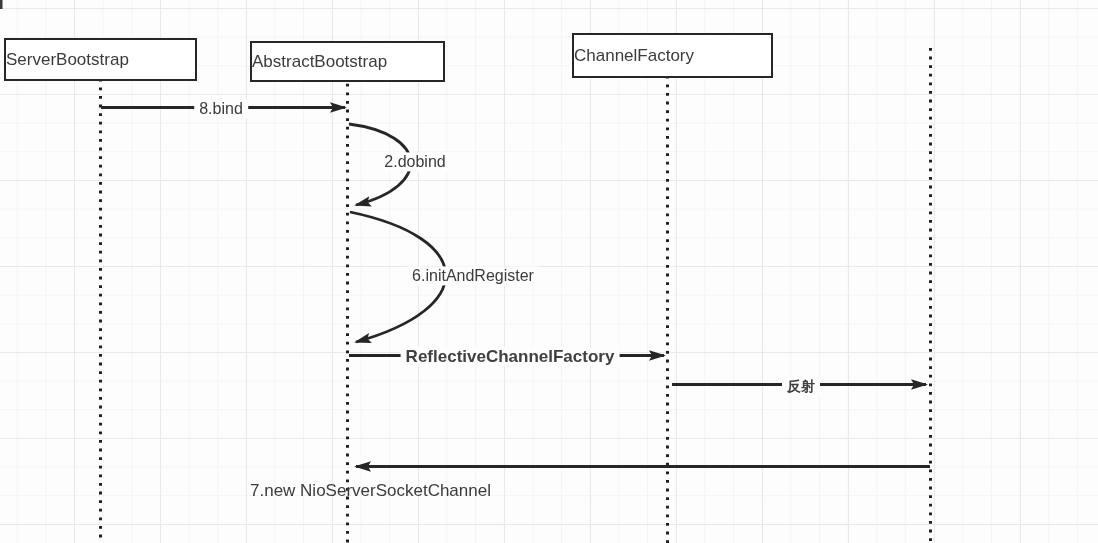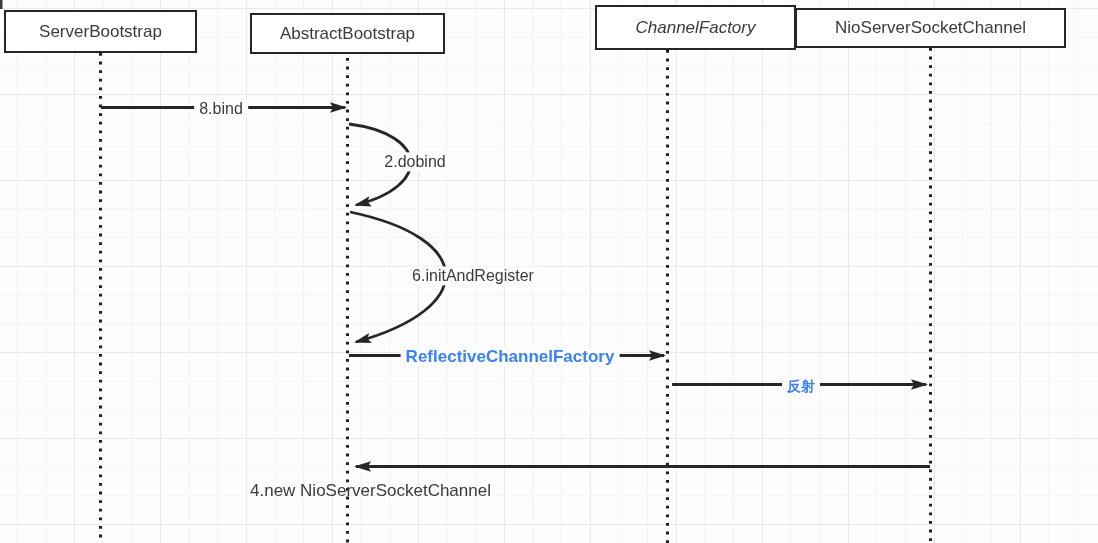--- a/index.html
+++ b/index.html
@@ -17,34 +17,35 @@
       linear-gradient(to bottom,#f4f4f4 1px,transparent 1px);
     background-size:86px 86px,86px 86px,28.6667px 28.6667px,28.6667px 28.6667px;
     background-position:74px 8px,74px 8px,16.6px 8px,16.6px 8px;
   }
   svg.overlay{position:absolute;left:0;top:0;width:1098px;height:543px;}
   .actor-box{
     position:absolute;
     box-sizing:border-box;
     border:2.5px solid #262626;
     background:#ffffff;
-    display:flex;align-items:center;justify-content:center;
+    display:flex;align-items:center;justify-content:flex-start;
     font-size:17px;color:#3b3b3b;
     white-space:nowrap;
+    margin-top:28px;
   }
   .msg-label{
     position:absolute;
     transform:translate(-50%,-50%);
     background:#fdfdfd;
     padding:0 5px;
     font-size:16px;color:#3b3b3b;
     white-space:nowrap;
     line-height:1.2;
   }
-  .msg-label.red{color:#3b82f6;font-weight:bold;font-size:17px;}
+  .msg-label.red{color:#404040;font-weight:bold;font-size:17px;}
   .msg-label.plain{
     transform:translateY(-50%);
     background:transparent;padding:0;
     font-size:17px;
   }
 </style>
 </head>
 <body>
 
 <div class="canvas">
@@ -75,32 +76,29 @@
 
     <line x1="930" y1="466.5" x2="356" y2="466.5" stroke="#262626" stroke-width="2.8" marker-end="url(#arr)"></line>
   </svg>
 
   <div class="actor-box" style="left:4px;top:10px;width:193px;height:43px;">
     <span>ServerBootstrap</span>
   </div>
   <div class="actor-box" style="left:250px;top:13px;width:195px;height:41px;">
     <span>AbstractBootstrap</span>
   </div>
-  <div class="actor-box" style="left:595px;top:5px;width:201px;height:45px;font-style:italic;">
+  <div class="actor-box" style="left:572px;top:5px;width:201px;height:45px;">
     <span>ChannelFactory</span>
-  </div>
-  <div class="actor-box" style="left:795px;top:8px;width:271px;height:40px;">
-    <span>NioServerSocketChannel</span>
   </div>
 
   <div class="msg-label" style="left:221px;top:109px;">8.bind</div>
 
   <div class="msg-label" style="left:415px;top:162px;">2.dobind</div>
 
   <div class="msg-label" style="left:473px;top:276px;">6.initAndRegister</div>
 
   <div class="msg-label red" style="left:510px;top:357px;">ReflectiveChannelFactory</div>
 
   <div class="msg-label red" style="left:801px;top:386px;font-size:14px;">反射</div>
 
-  <div class="msg-label plain" style="left:250px;top:491px;">4.new NioServerSocketChannel</div>
+  <div class="msg-label plain" style="left:250px;top:491px;">7.new NioServerSocketChannel</div>
 
 </div>
 
 </body></html>

